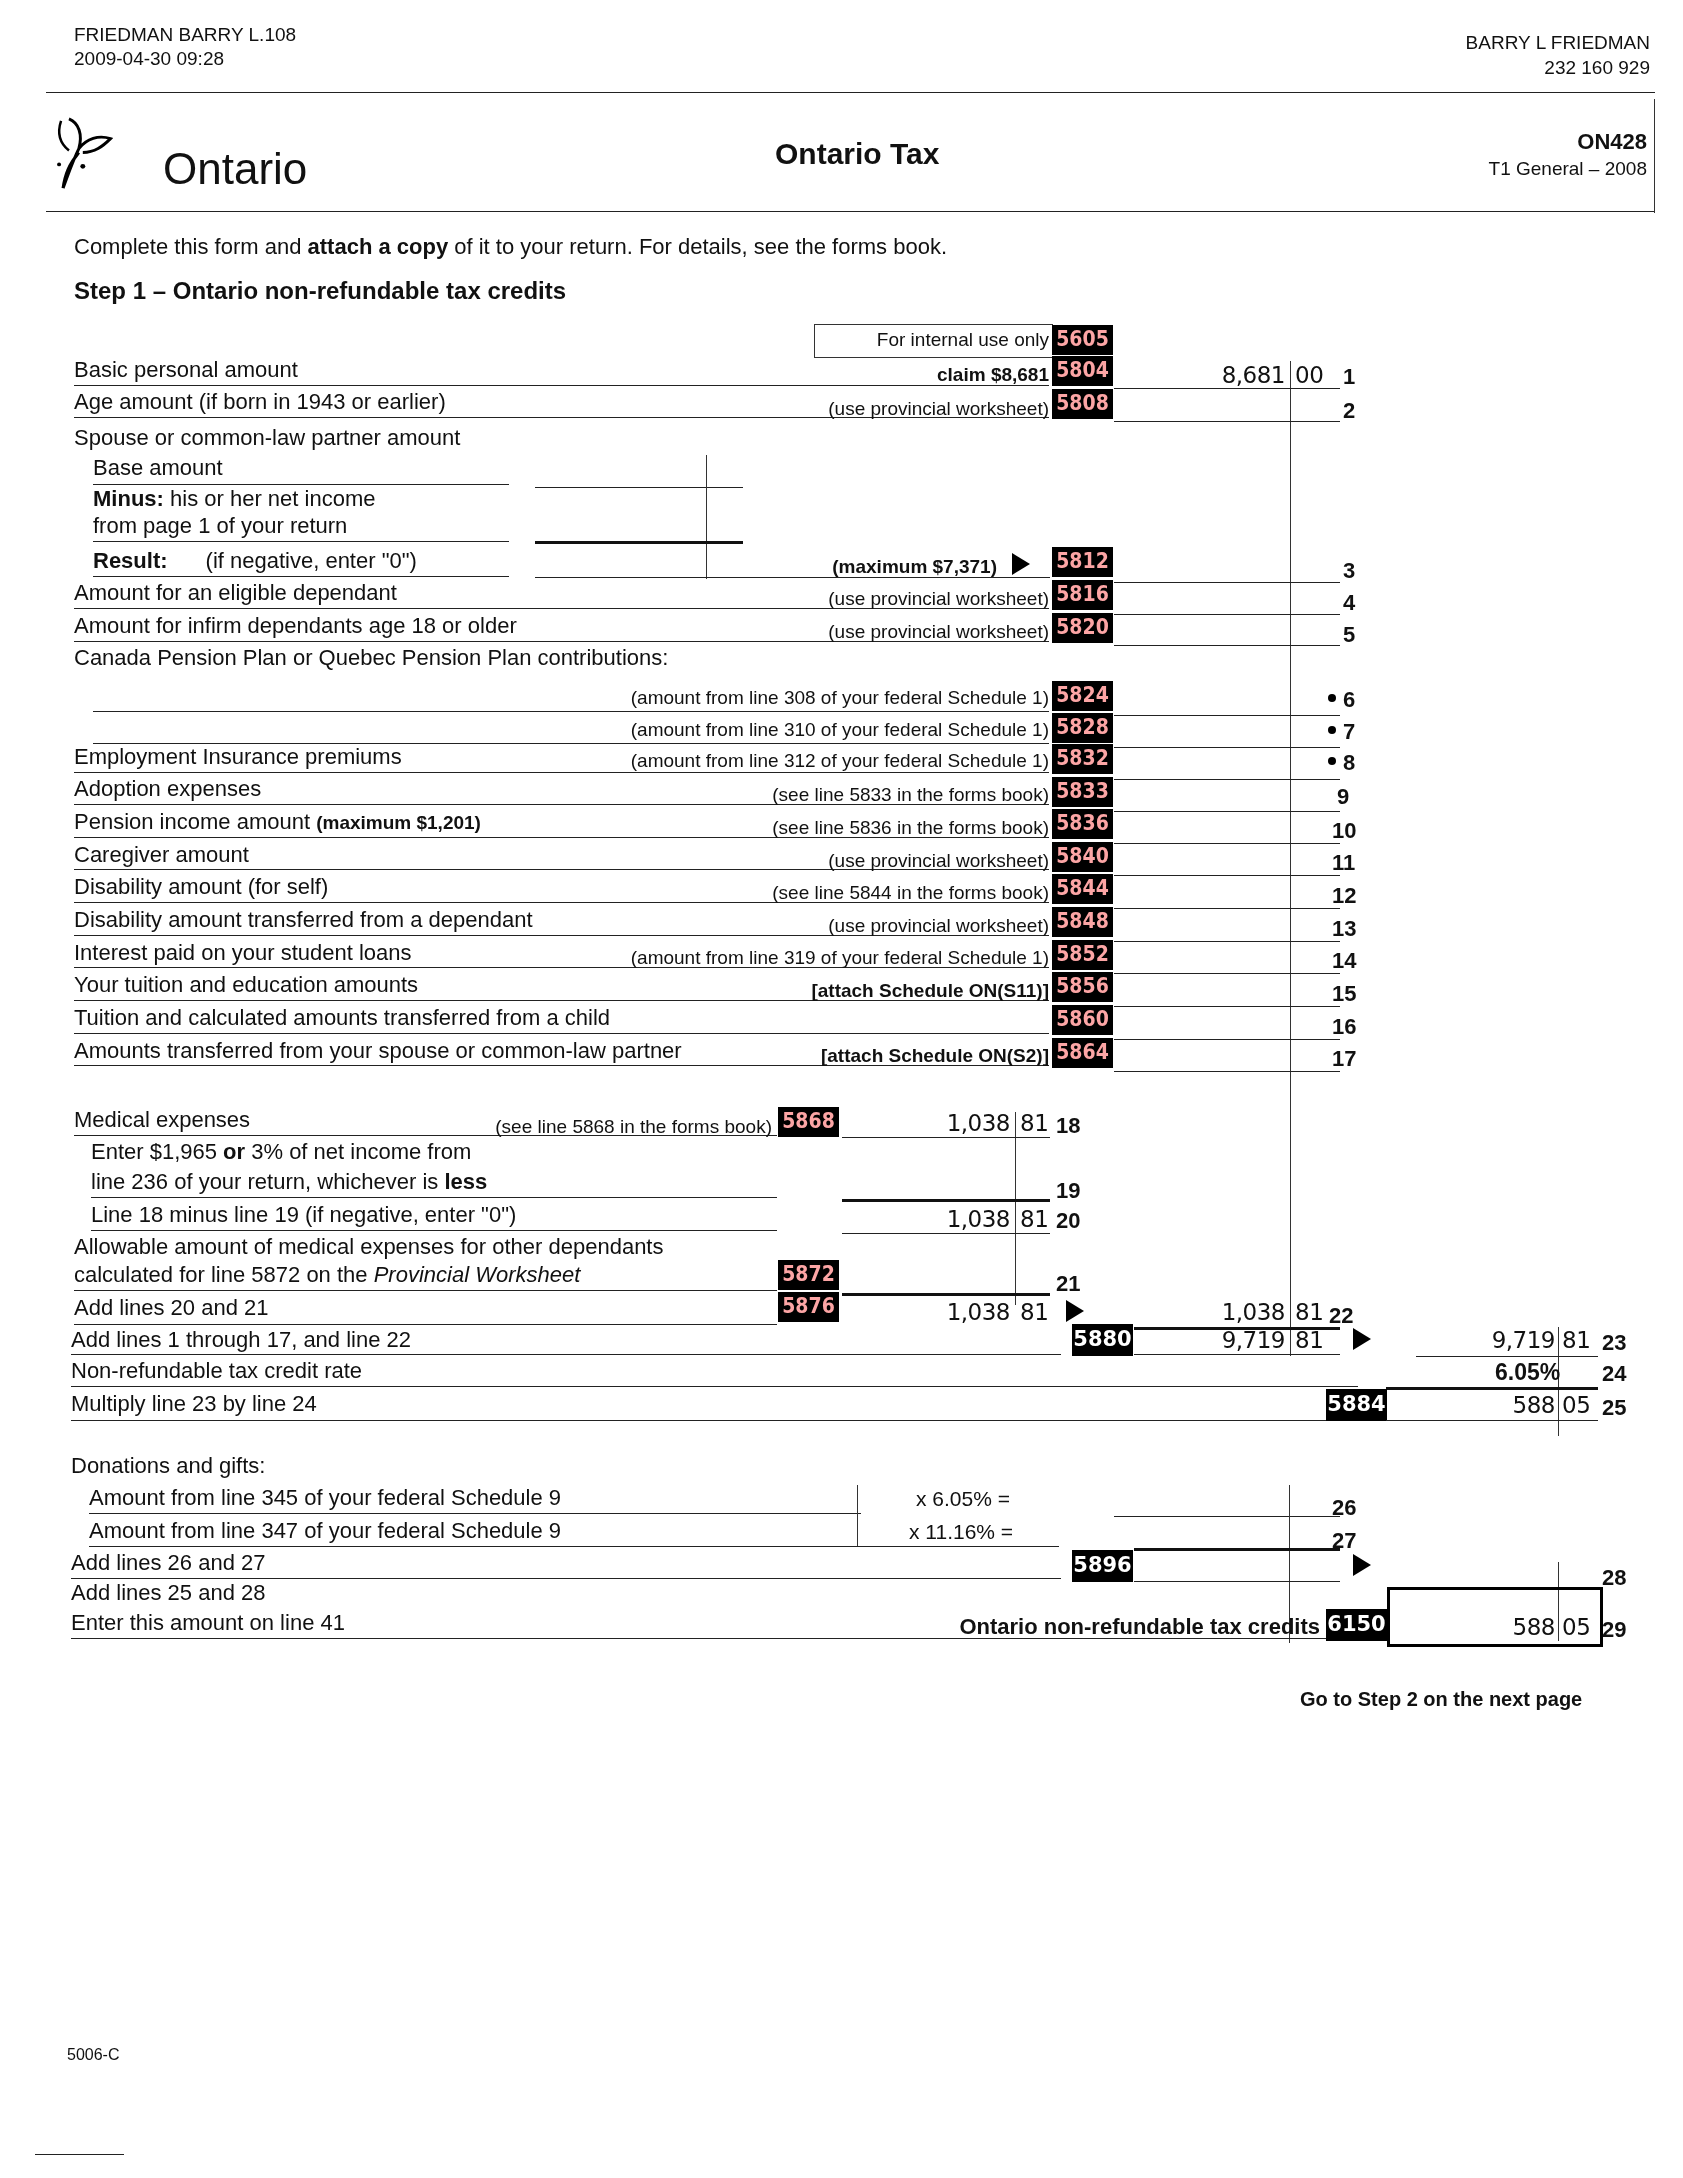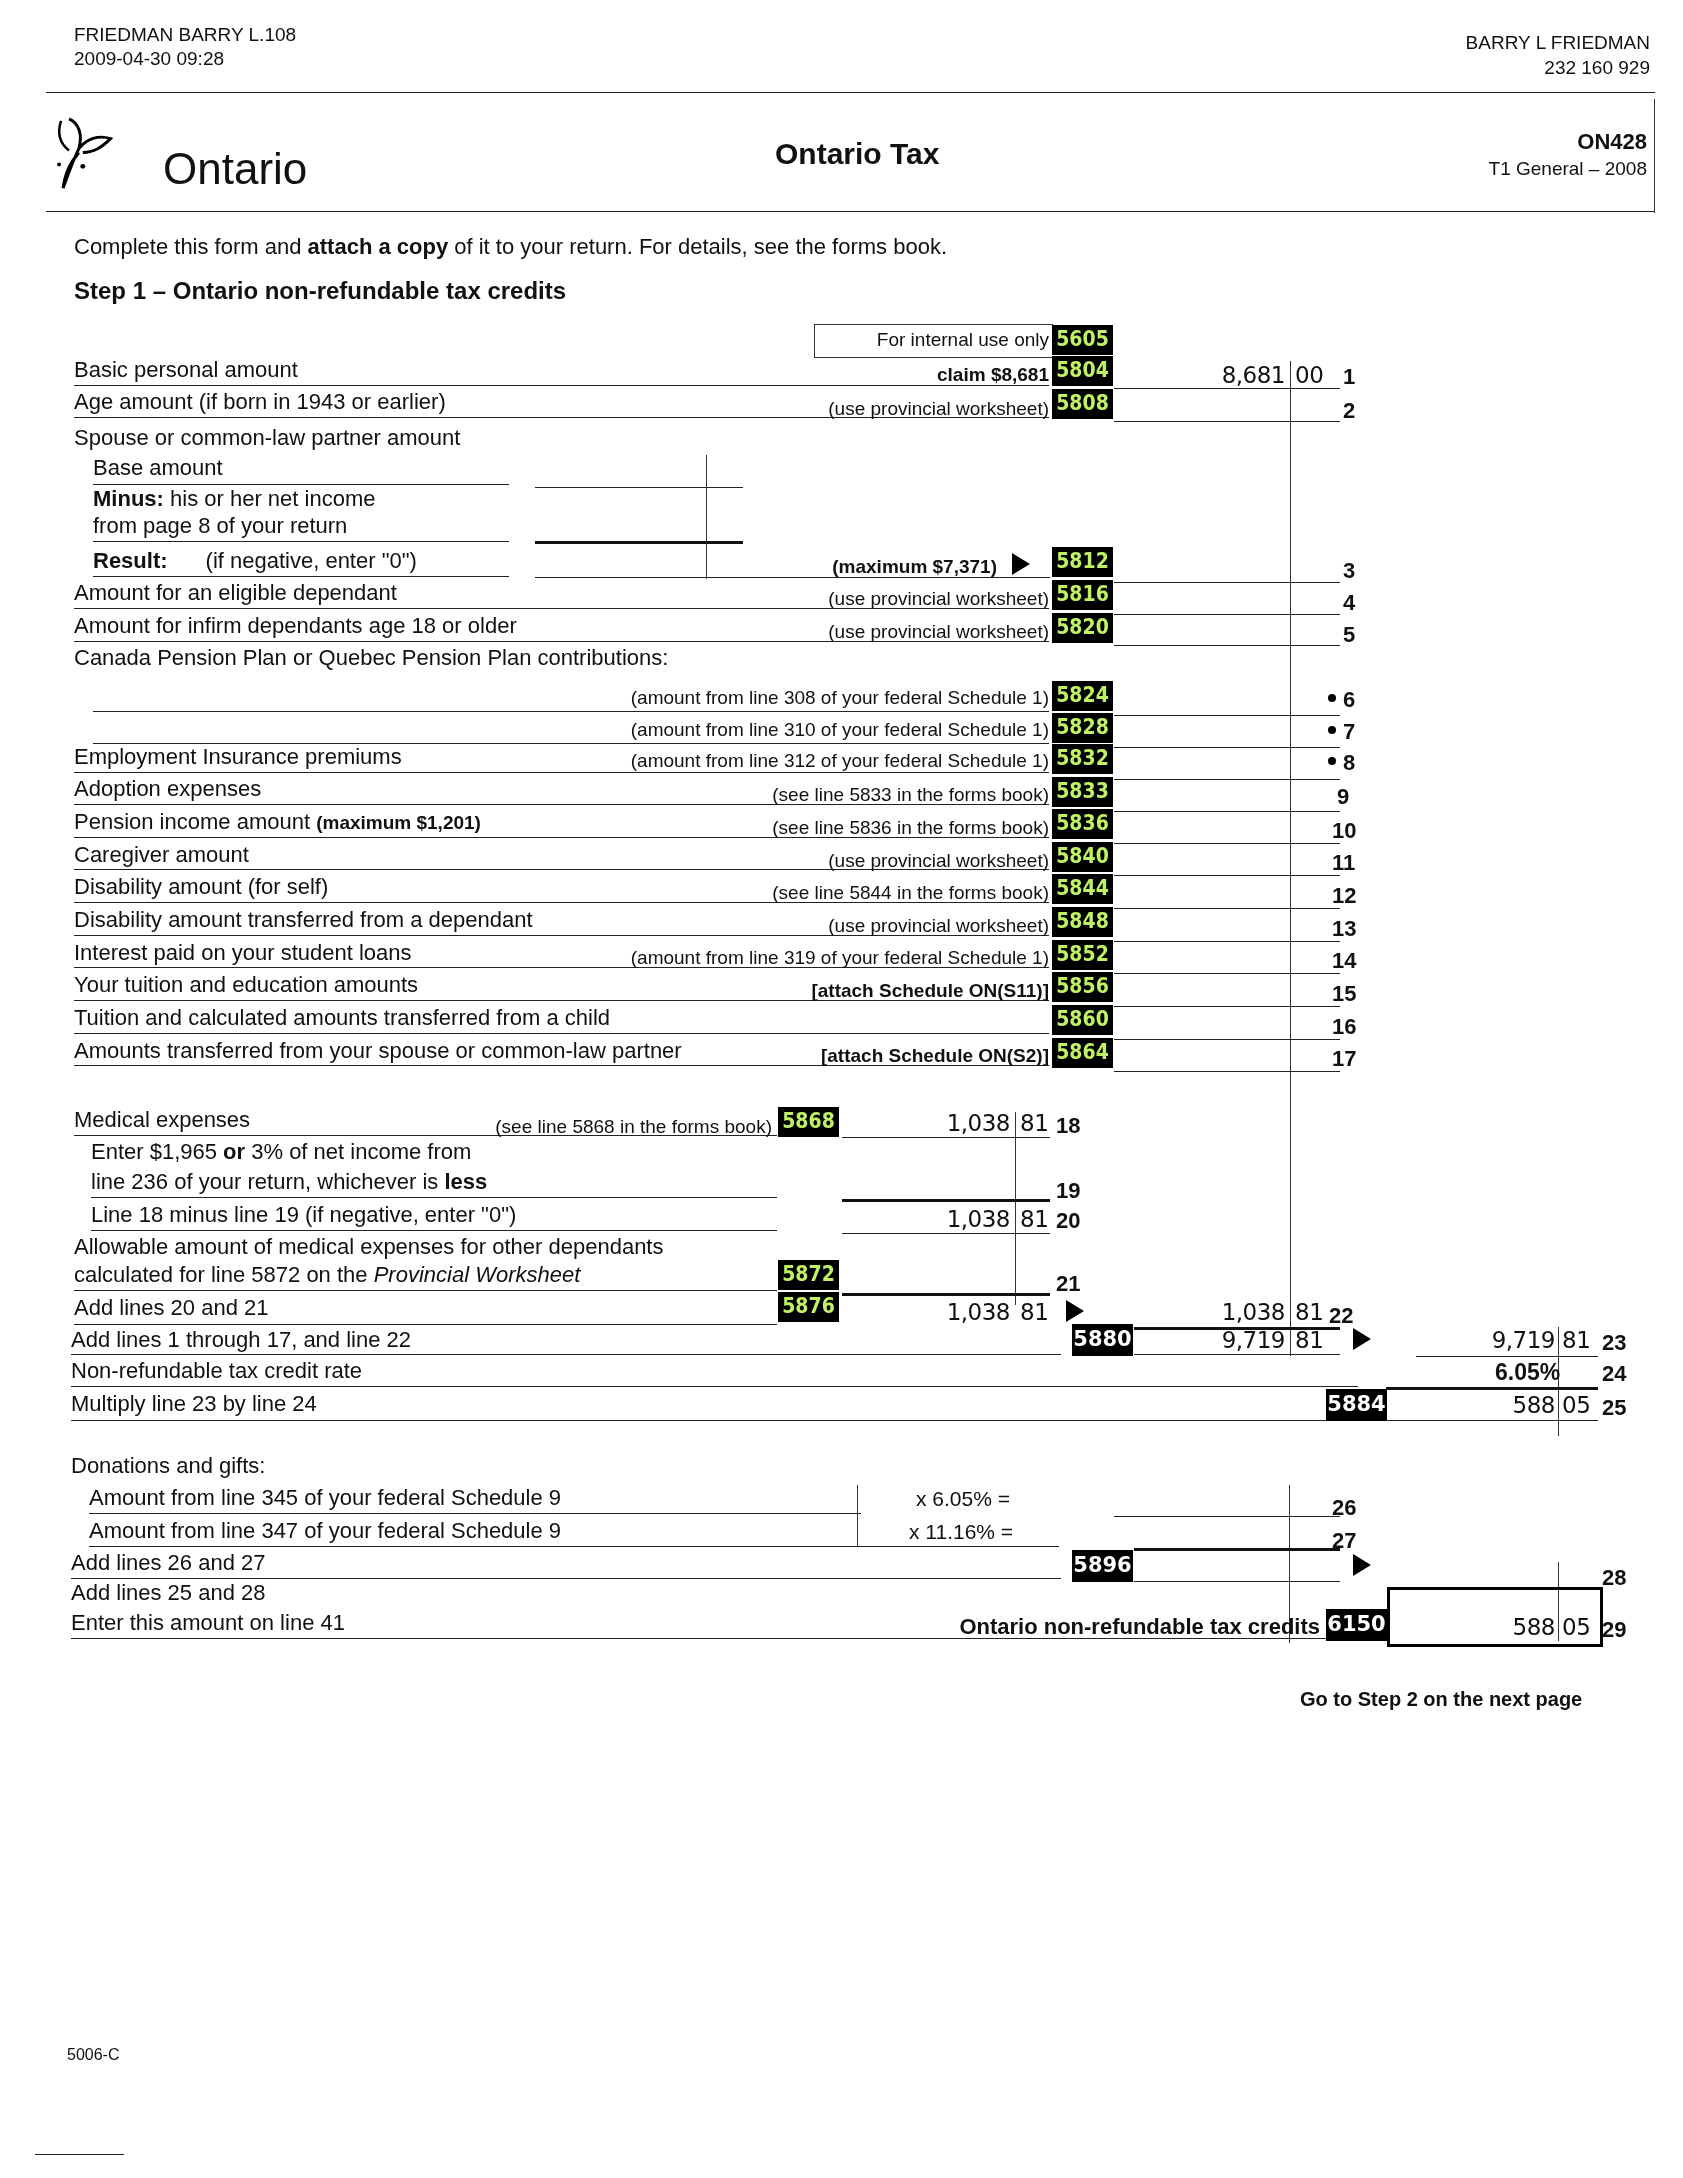--- a/index.html
+++ b/index.html
@@ -5,21 +5,21 @@
   html,body{margin:0;padding:0;background:#fff;}
   body{width:1683px;height:2178px;position:relative;overflow:hidden;font-family:"Liberation Sans",sans-serif;color:#111;}
   .abs{position:absolute;}
   .hdr-small{font-size:19px;line-height:22px;}
   .rule{position:absolute;height:0;border-top:1.5px solid #222;}
   .rule.thick{border-top:3px solid #111;}
   .vline{position:absolute;width:0;border-left:1px solid #333;}
   .lbl{position:absolute;font-size:22px;white-space:nowrap;line-height:26px;}
   .note{position:absolute;font-size:19px;white-space:nowrap;text-align:right;line-height:26px;}
   .note.b{font-weight:bold;}
-  .code{position:absolute;background:#000;color:#bef264;font-size:21px;font-weight:bold;width:61px;text-align:center;line-height:28px;height:30px;font-family:"DejaVu Sans Condensed","DejaVu Sans",sans-serif;}
+  .code{position:absolute;background:#000;color:#fca5a5;font-size:21px;font-weight:bold;width:61px;text-align:center;line-height:28px;height:30px;font-family:"DejaVu Sans Condensed","DejaVu Sans",sans-serif;}
   .code2{position:absolute;background:#000;color:#fff;font-size:21px;font-weight:bold;text-align:center;line-height:30px;height:32px;width:61px;font-family:"DejaVu Sans",sans-serif;}
   .num{position:absolute;font-size:22px;font-weight:bold;line-height:26px;}
   .amt{position:absolute;font-size:23px;text-align:right;line-height:26px;font-family:"DejaVu Sans",sans-serif;letter-spacing:-0.5px;}
   .cents{position:absolute;font-size:23px;line-height:26px;font-family:"DejaVu Sans",sans-serif;letter-spacing:-0.5px;text-align:center;}
   .arrow{position:absolute;width:0;height:0;border-top:11px solid transparent;border-bottom:11px solid transparent;border-left:18px solid #000;}
   .bullet{position:absolute;width:8px;height:8px;border-radius:50%;background:#000;}
   .logo-text{font-size:44px;line-height:48px;}
 </style>
 </head>
 <body>
@@ -70,21 +70,21 @@
 <div class="code" style="left:1052px;top:389px;">5808</div>
 <div class="rule" style="left:1114px;top:421px;width:226px;"></div>
 <div class="num" style="left:1343px;top:398px;">2</div>
 
 <div class="lbl" style="left:74px;top:425px;">Spouse or common-law partner amount</div>
 <div class="lbl" style="left:93px;top:455px;">Base amount</div>
 <div class="rule" style="left:93px;top:484px;width:416px;"></div>
 <div class="rule" style="left:535px;top:487px;width:208px;"></div>
 <div class="vline" style="left:706px;top:455px;height:124px;"></div>
 <div class="lbl" style="left:93px;top:486px;"><b>Minus:</b><span> his or her net income</span></div>
-<div class="lbl" style="left:93px;top:513px;">from page 8 of your return</div>
+<div class="lbl" style="left:93px;top:513px;">from page 1 of your return</div>
 <div class="rule" style="left:93px;top:541px;width:416px;"></div>
 <div class="rule thick" style="left:535px;top:541px;width:208px;"></div>
 <div class="lbl" style="left:93px;top:548px;"><b>Result:</b><span style="margin-left:38px;">(if negative, enter "0")</span></div>
 <div class="rule" style="left:93px;top:576px;width:416px;"></div>
 <div class="note b" style="right:686px;top:554px;">(maximum $7,371)</div>
 <div class="arrow" style="left:1012px;top:553px;"></div>
 <div class="code" style="left:1052px;top:547px;">5812</div>
 <div class="rule" style="left:535px;top:577px;width:515px;"></div>
 <div class="rule" style="left:1114px;top:582px;width:226px;"></div>
 <div class="num" style="left:1343px;top:558px;">3</div>

